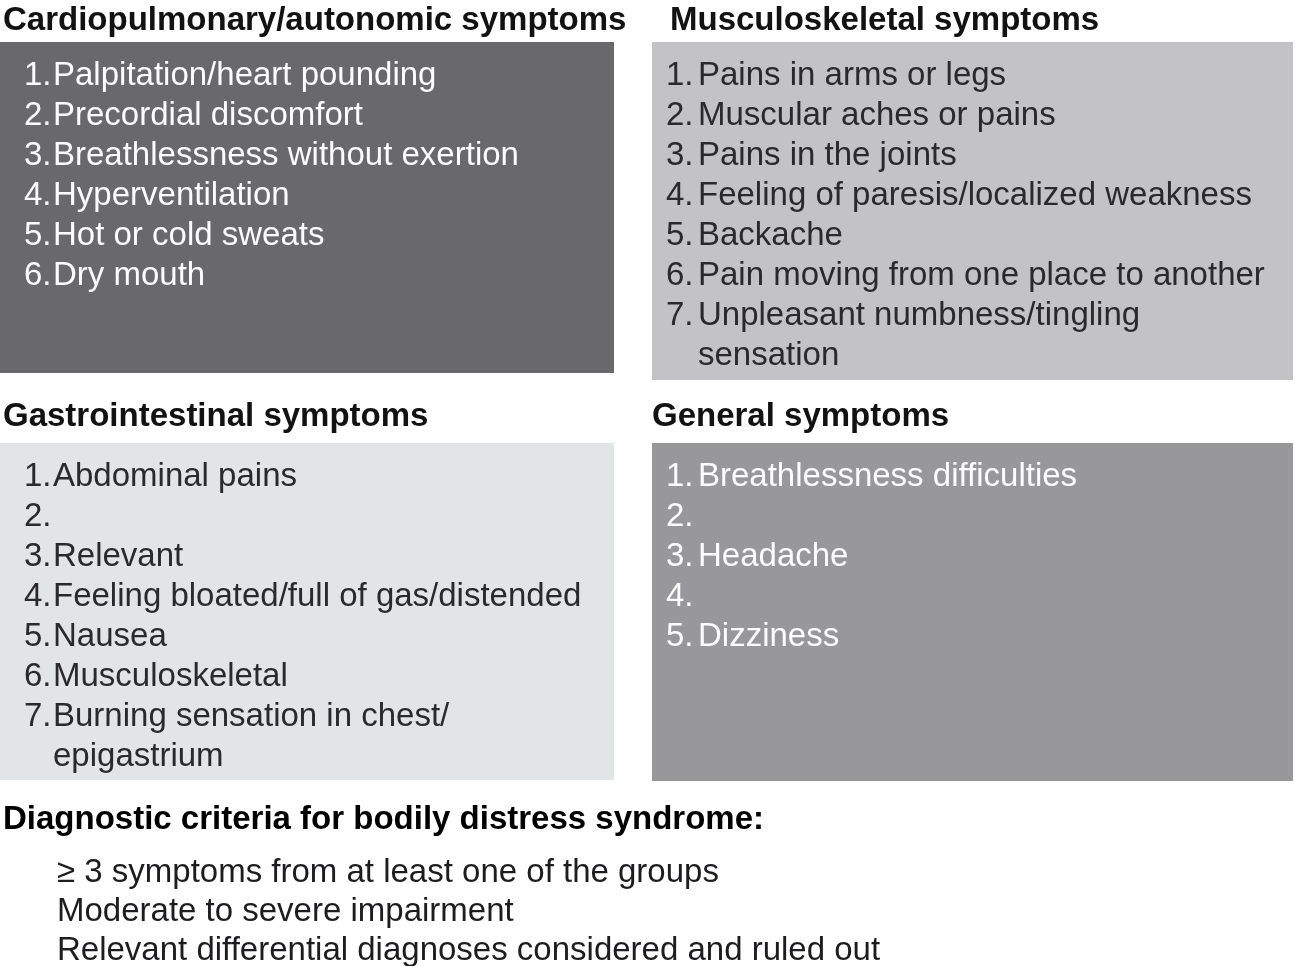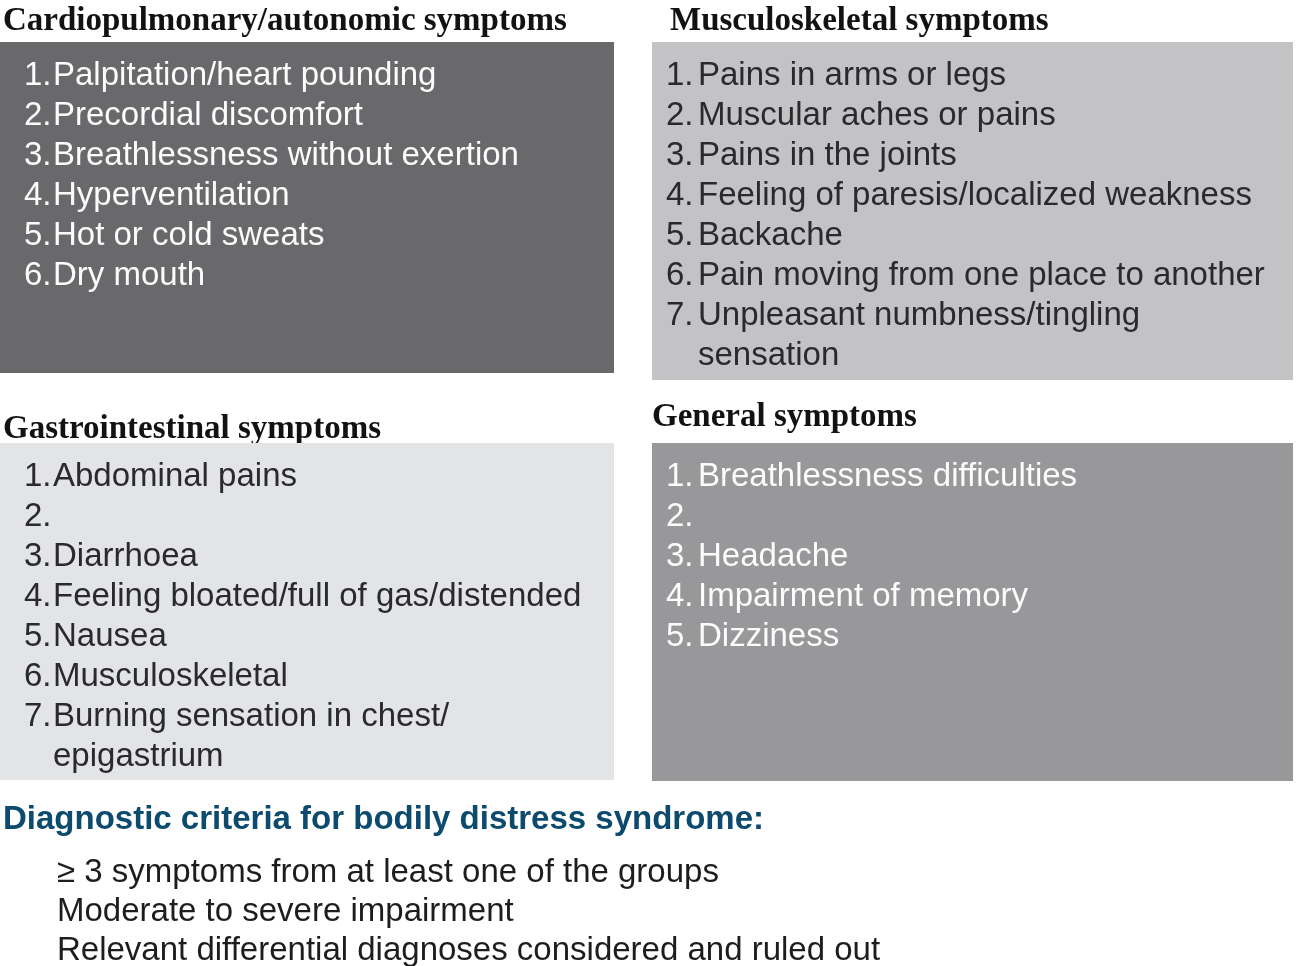--- a/index.html
+++ b/index.html
@@ -12,21 +12,20 @@
     overflow: hidden;
   }
   .group-title {
     position: absolute;
     margin: 0;
     font-size: 33px;
     font-weight: 700;
     line-height: 38px;
     color: #121212;
     white-space: nowrap;
-    font-family: Liberation Serif, serif;
   }
   .box {
     position: absolute;
     box-sizing: border-box;
   }
   .box ol {
     margin: 0;
     list-style: none;
     padding: 12px 8px 0 24px;
   }
@@ -40,37 +39,37 @@
   .col-right .num { flex: 0 0 32px; }
   .txt { white-space: pre-line; }
   .criteria-title {
     position: absolute;
     left: 3px;
     top: 799px;
     margin: 0;
     font-size: 33px;
     font-weight: 700;
     line-height: 38px;
-    color: #0c4a6e;
+    color: #000000;
     white-space: nowrap;
   }
   .criteria-lines {
     position: absolute;
     left: 57px;
     top: 851px;
     font-size: 33px;
     line-height: 39px;
     color: #1d1d1f;
   }
   
   #title-cardio   { left: 3px;   top: 0; }
   #box-cardio     { left: 0;     top: 42px;  width: 614px; height: 331px; }
   #title-musculo  { left: 661px; top: 0; margin-left: 9px; }
   #box-musculo    { left: 652px; top: 42px;  width: 641px; height: 338px; }
-  #title-gastro   { left: 3px;   top: 408px; }
+  #title-gastro   { left: 3px;   top: 396px; }
   #box-gastro     { left: 0;     top: 443px; width: 614px; height: 337px; }
   #title-general  { left: 652px; top: 396px; }
   #box-general    { left: 652px; top: 443px; width: 641px; height: 338px; }
 </style>
 </head>
 <body>
 
 <div class="canvas">
 
   <section class="col-left">
@@ -148,21 +147,21 @@
       <ol>
           <li>
             <span class="num">1.</span>
             <span class="txt">Abdominal pains</span>
           </li>
           <li>
             <span class="num">2.</span>
           </li>
           <li>
             <span class="num">3.</span>
-            <span class="txt">Diarrhoea</span>
+            <span class="txt">Relevant</span>
           </li>
           <li>
             <span class="num">4.</span>
             <span class="txt">Feeling bloated/full of gas/distended</span>
           </li>
           <li>
             <span class="num">5.</span>
             <span class="txt">Nausea</span>
           </li>
           <li>
@@ -188,21 +187,20 @@
           </li>
           <li>
             <span class="num">2.</span>
           </li>
           <li>
             <span class="num">3.</span>
             <span class="txt">Headache</span>
           </li>
           <li>
             <span class="num">4.</span>
-            <span class="txt">Impairment of memory</span>
           </li>
           <li>
             <span class="num">5.</span>
             <span class="txt">Dizziness</span>
           </li>
         </ol>
     </div>
   </section>
 
   <section>

